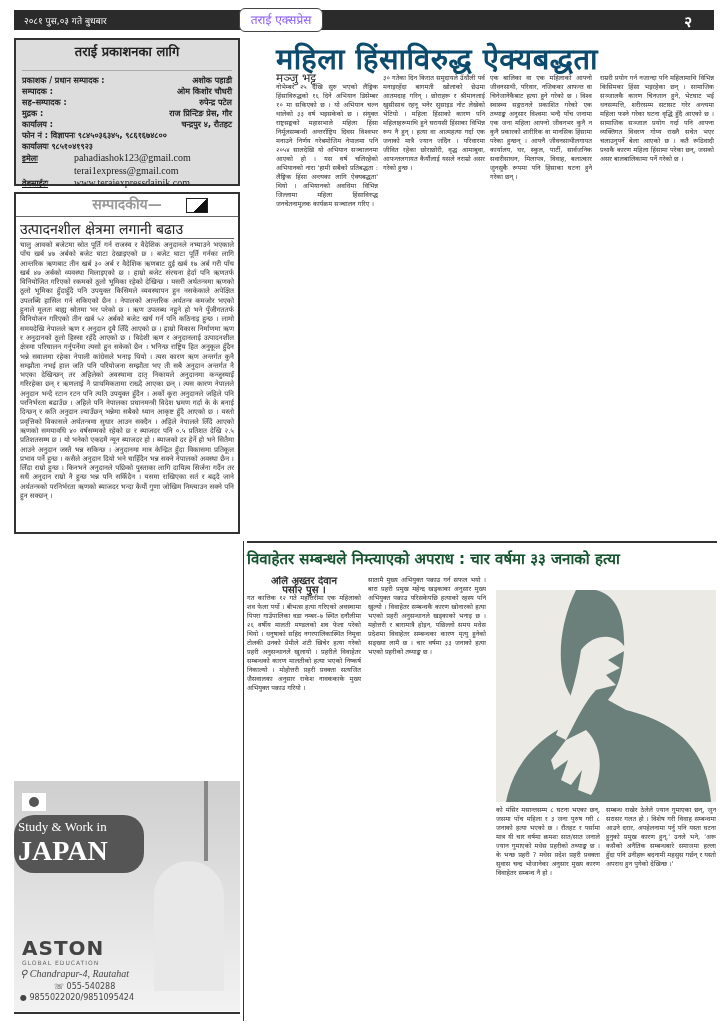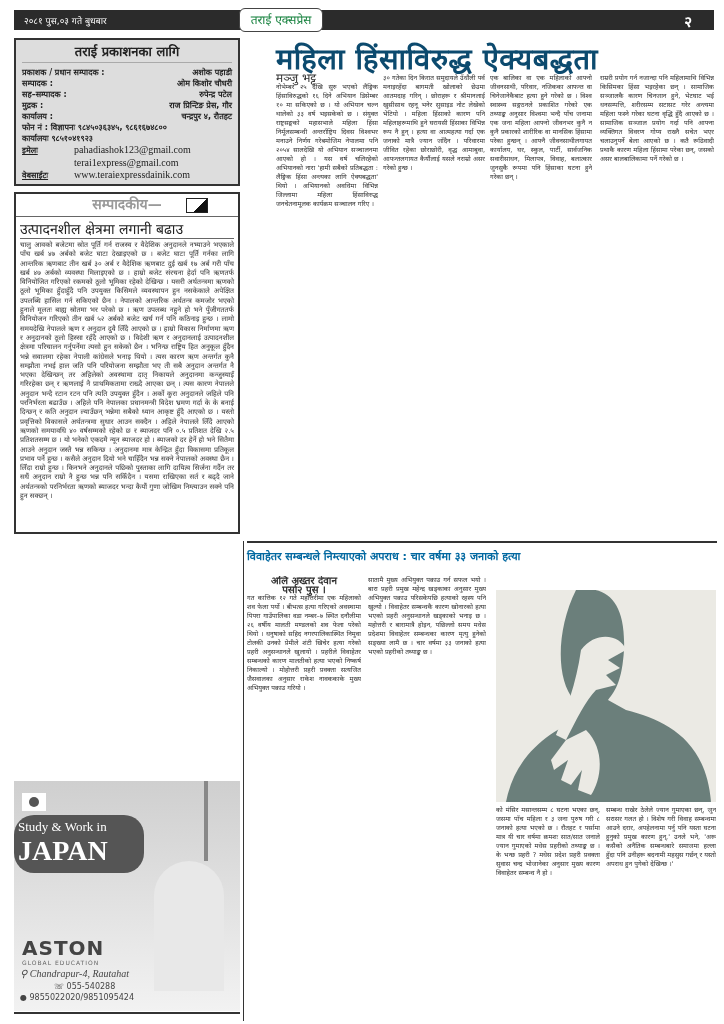--- a/index.html
+++ b/index.html
@@ -1,39 +1,39 @@
 <!DOCTYPE html>
 <html><head>
 <meta charset="utf-8">
 <style>
   html, body { margin:0; padding:0; }
   body { width:724px; height:1024px; background:#fff; font-family:"DejaVu Sans", sans-serif; color:#222; position:relative; overflow:hidden; }
   .topbar { position:absolute; left:14px; top:10px; width:700px; height:20px; background:#2b2b2b; color:#fff; }
   .topbar .date { position:absolute; left:10px; top:4px; font-size:9px; }
-  .topbar .mast { position:absolute; left:225px; top:-2px; width:82px; height:22px; background:#fff; color:#15803d; border-radius:6px; font-size:12px; text-align:center; line-height:22px; border:1px solid #444; }
+  .topbar .mast { position:absolute; left:225px; top:-2px; width:82px; height:22px; background:#fff; color:#8b5cf6; border-radius:6px; font-size:12px; text-align:center; line-height:22px; border:1px solid #444; }
   .topbar .pno { position:absolute; right:22px; top:1px; font-size:15px; font-weight:bold; }
 
   .credits { position:absolute; left:14px; top:38px; width:226px; height:148px; background:#ddd; border:2px solid #333; box-sizing:border-box; padding:2px 6px; }
-  .credits h3 { margin:0 0 4px; text-align:center; font-size:13px; font-weight:bold; border-bottom:1px solid #aaa; padding-bottom:2px;}
+  .credits h3 { margin:0 0 4px; text-align:center; font-size:13px; font-weight:bold; border-bottom:1px solid #aaa; padding-bottom:10px;}
   .cr-row { display:flex; justify-content:space-between; font-size:8px; font-weight:bold; line-height:11px; }
   .cr-mail { font-family:"Liberation Serif", serif; font-size:10px; line-height:12px; }
   .cr-mail .lbl { font-family:"DejaVu Sans", sans-serif; font-size:8px; font-weight:bold; display:inline-block; width:52px;text-decoration:underline;}
 
   .editorial { position:absolute; left:14px; top:192px; width:226px; height:342px; border:2px solid #333; box-sizing:border-box; }
   .ed-head { height:22px; text-align:center; font-size:14px; color:#999; font-weight:bold; position:relative; border-bottom:1px solid #666;}
   .ed-head .pen { position:absolute; right:30px; top:4px; width:20px; height:13px; border:1px solid #222; background:linear-gradient(135deg,#fff 60%,#111 60%); }
   .ed-title { font-size:14px; margin:2px 4px 2px; border-bottom:1px solid #666; }
   .body-text { font-size:7px; line-height:9.3px; text-align:justify; color:#333; padding:0 4px; }
 
   .headline { position:absolute; left:276px; top:38px; width:440px; font-size:29px; font-weight:bold; color:#0c4a6e; letter-spacing:0.5px; }
   .col { position:absolute; font-size:6.5px; line-height:9px; text-align:justify; color:#333; }
   .byline { font-weight:normal; font-size:12px; }
 
   .rule { position:absolute; background:#333; }
-  .headline2 { position:absolute; left:247px; top:548px; width:470px; font-size:11px; font-weight:bold; color:#0369a1; }
+  .headline2 { position:absolute; left:247px; top:548px; width:470px; font-size:15px; font-weight:bold; color:#14532d; }
   .byline2 { font-weight:bold; font-size:10px; text-align:center; }
   .illus { position:absolute; left:496px; top:590px; width:220px; height:212px; background:#ebeae4; overflow:hidden; }
 
   .ad { position:absolute; left:14px; top:781px; width:226px; height:230px; background:linear-gradient(180deg,#cfcfcf,#f2f2f2); overflow:hidden; }
   .ad .banner { position:absolute; left:0; top:34px; width:130px; height:58px; background:#555; color:#fff;border-radius:20px; }
   .ad .b1 { position:absolute; left:4px; top:4px; font-family:"Liberation Serif",serif; font-size:13px; }
   .ad .b2 { position:absolute; left:4px; top:20px; font-family:"Liberation Serif",serif; font-size:28px; font-weight:bold; }
   .ad .flag { position:absolute; left:8px; top:12px; width:24px; height:18px; background:#fff; }
   .ad .flag::after { content:""; position:absolute; left:7px; top:4px; width:10px; height:10px; border-radius:50%; background:#555; }
   .ad .logo { position:absolute; left:8px; top:155px; font-size:20px; font-weight:bold; color:#444; letter-spacing:1px;}

